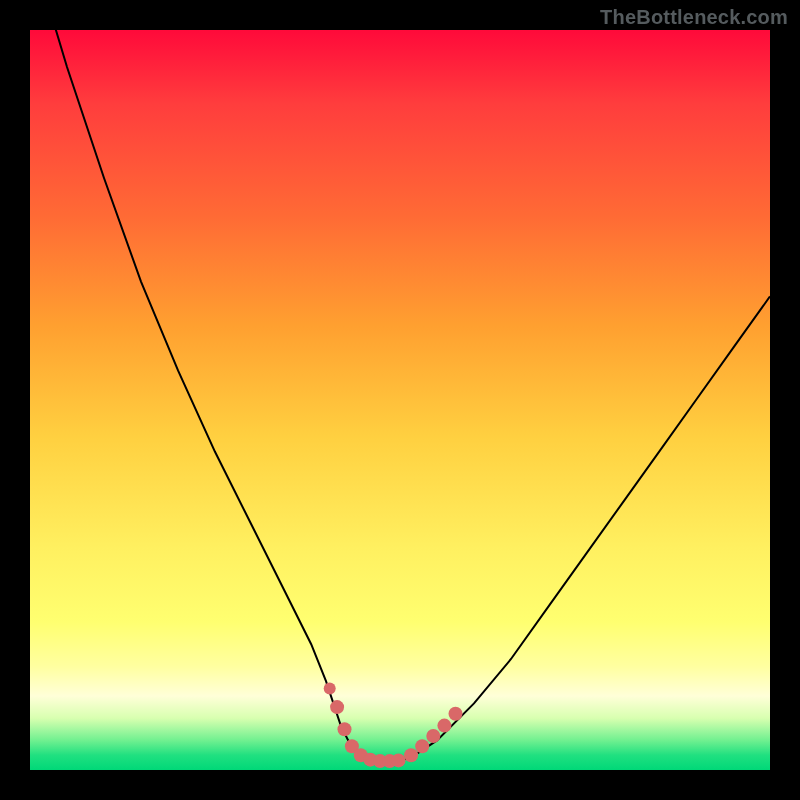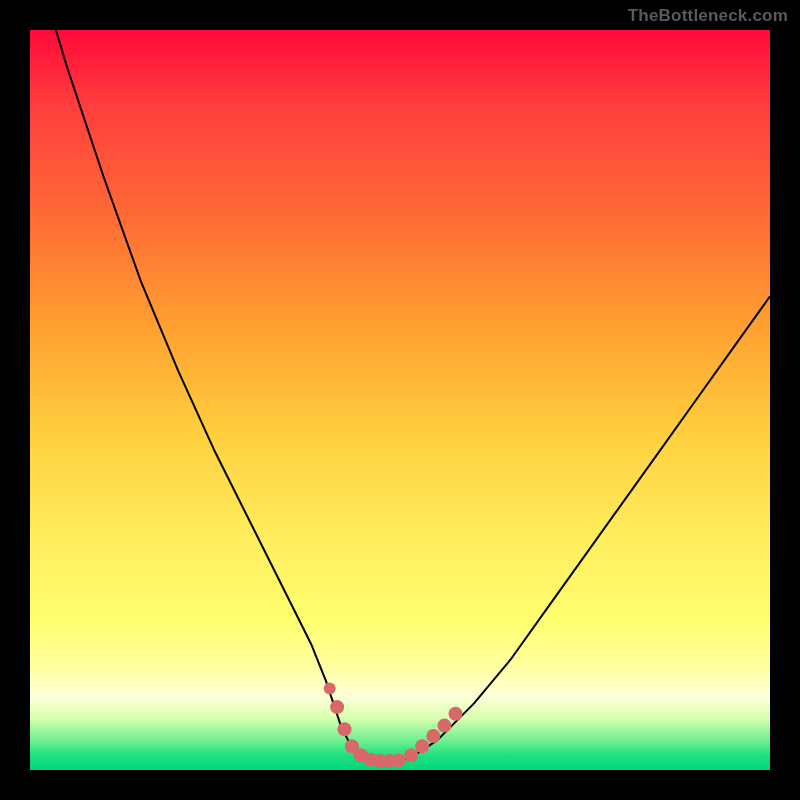--- a/index.html
+++ b/index.html
@@ -30,21 +30,21 @@
       #70f090 96%,
       #20e080 98%,
       #00d878 100%
     );
   }
   .watermark {
     position: absolute;
     top: 6px;
     right: 12px;
     font-family: Arial, Helvetica, sans-serif;
-    font-size: 17px;
+    font-size: 20px;
     font-weight: 600;
     color: #555b5e;
     letter-spacing: 0.2px;
     user-select: none;
   }
   svg.curve {
     position: absolute;
     left: 0; top: 0;
     width: 100%; height: 100%;
   }

